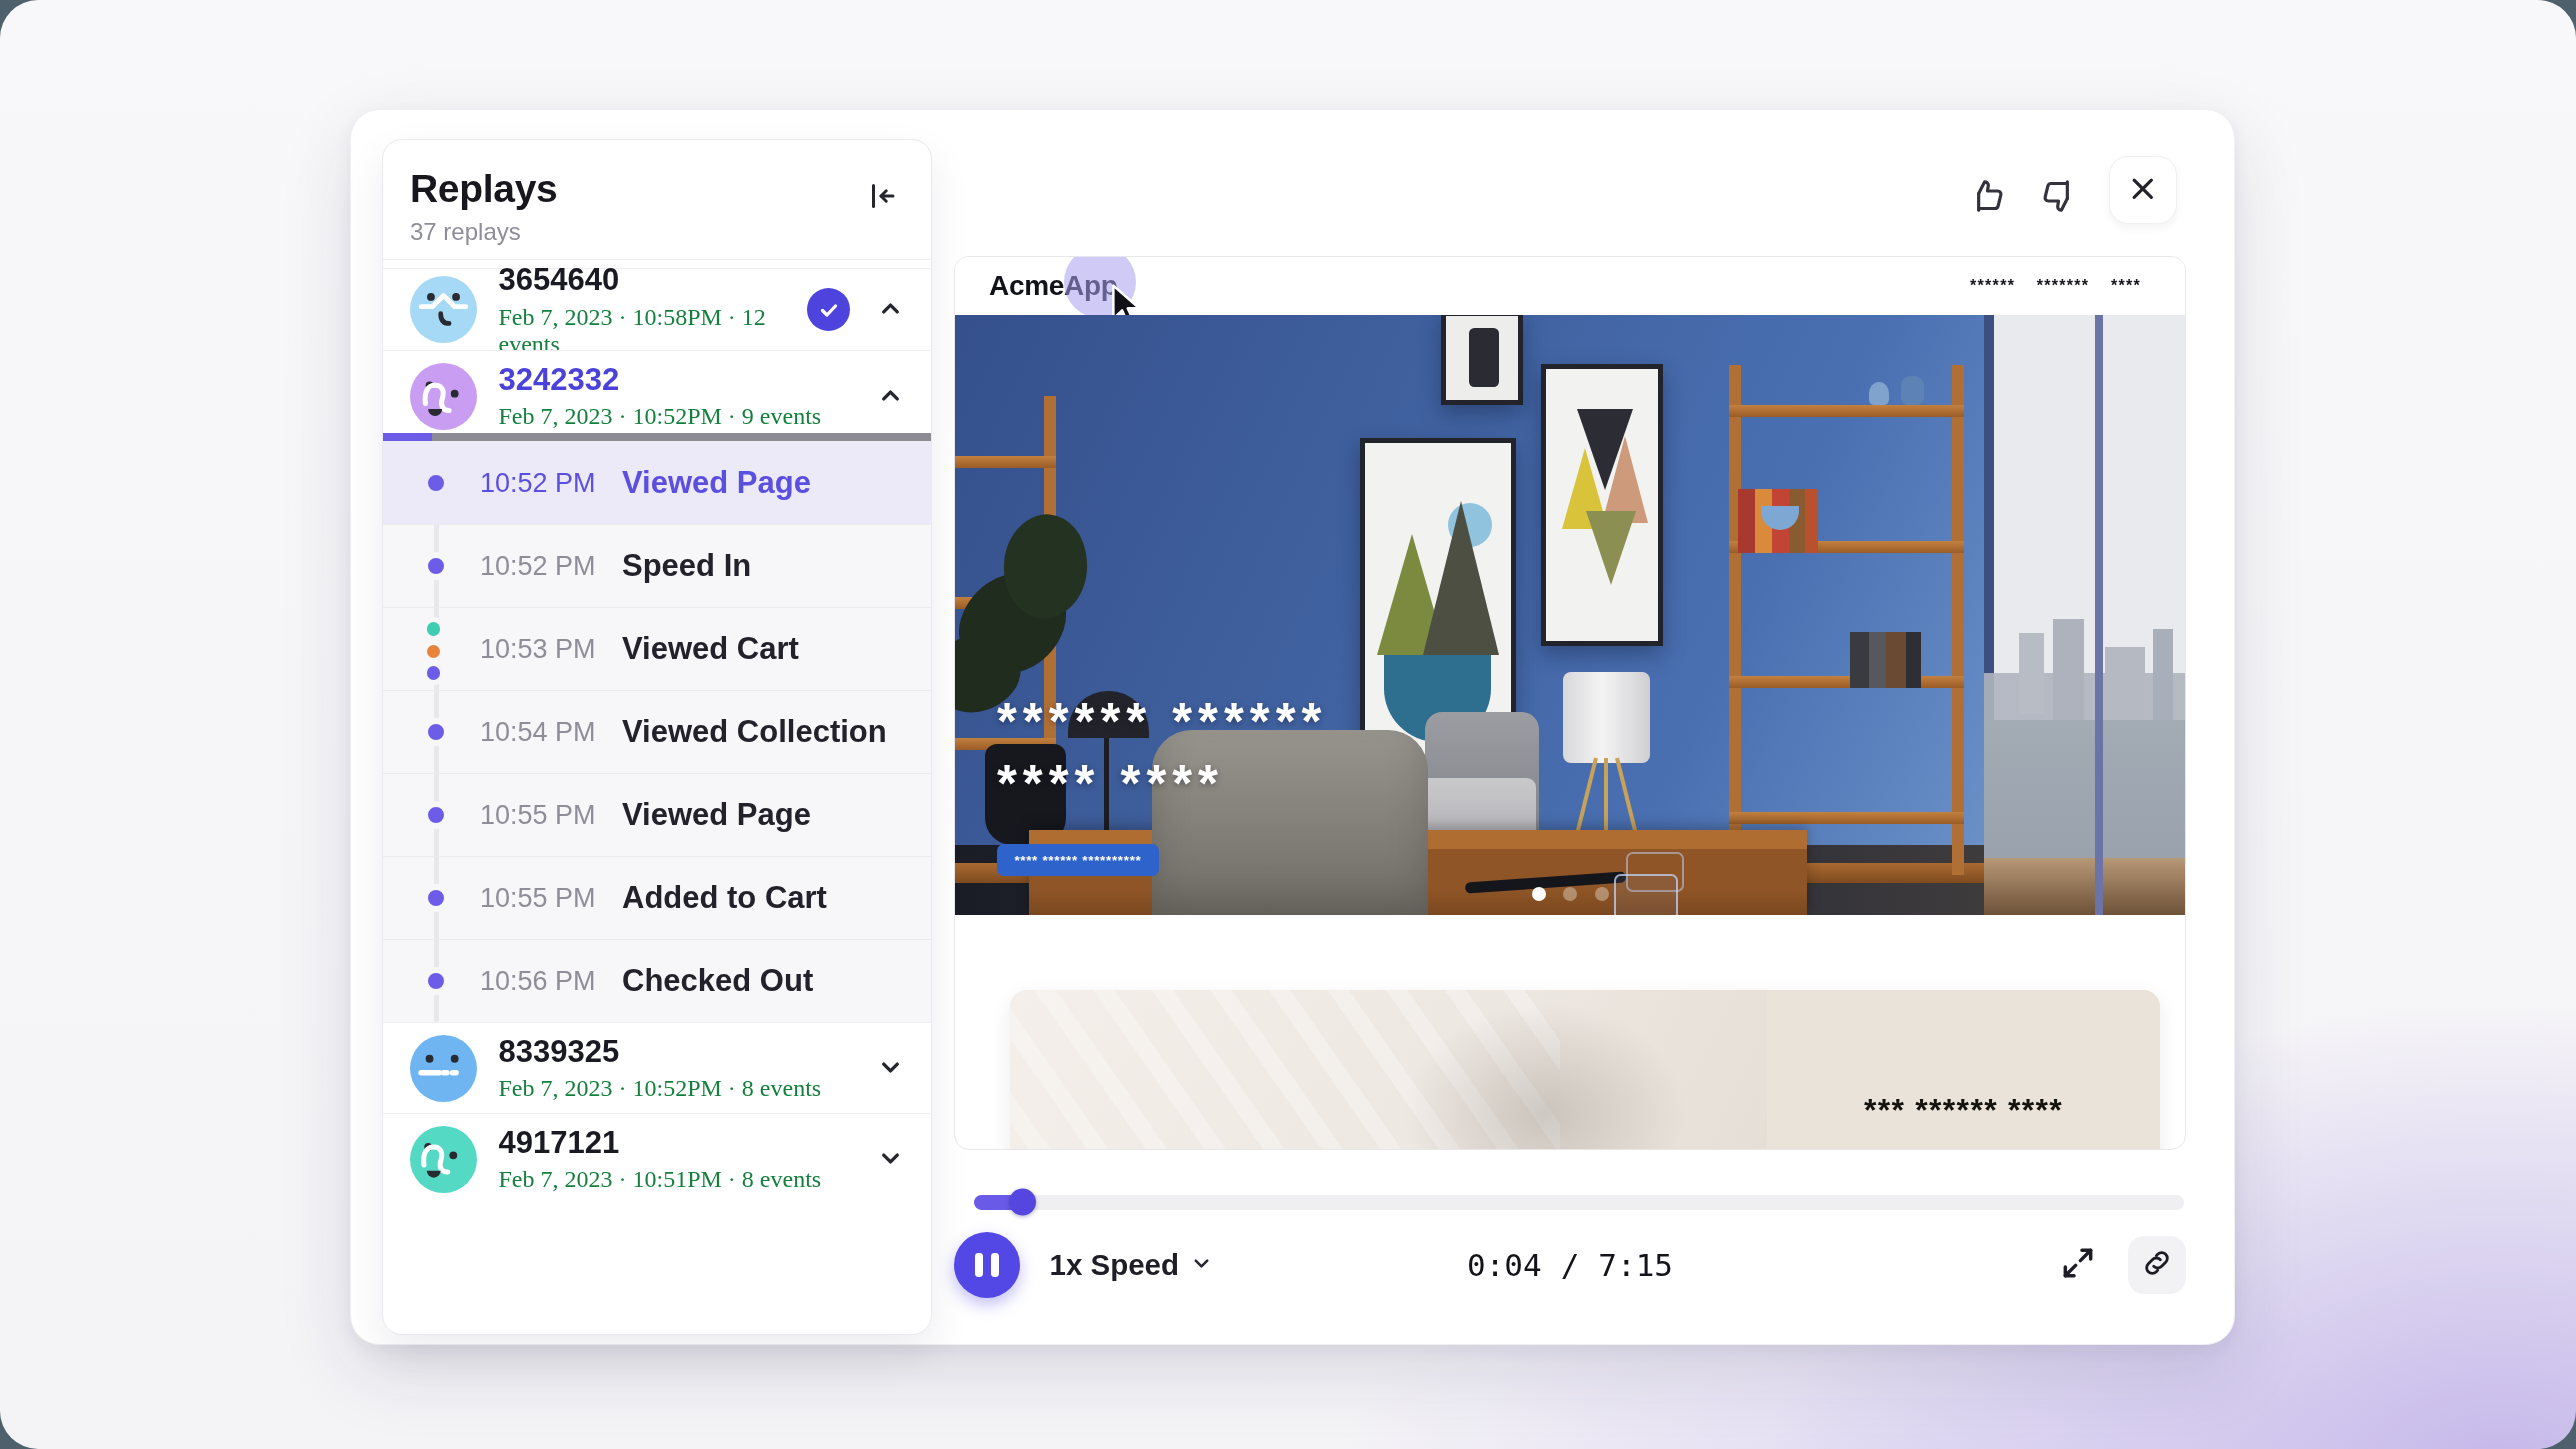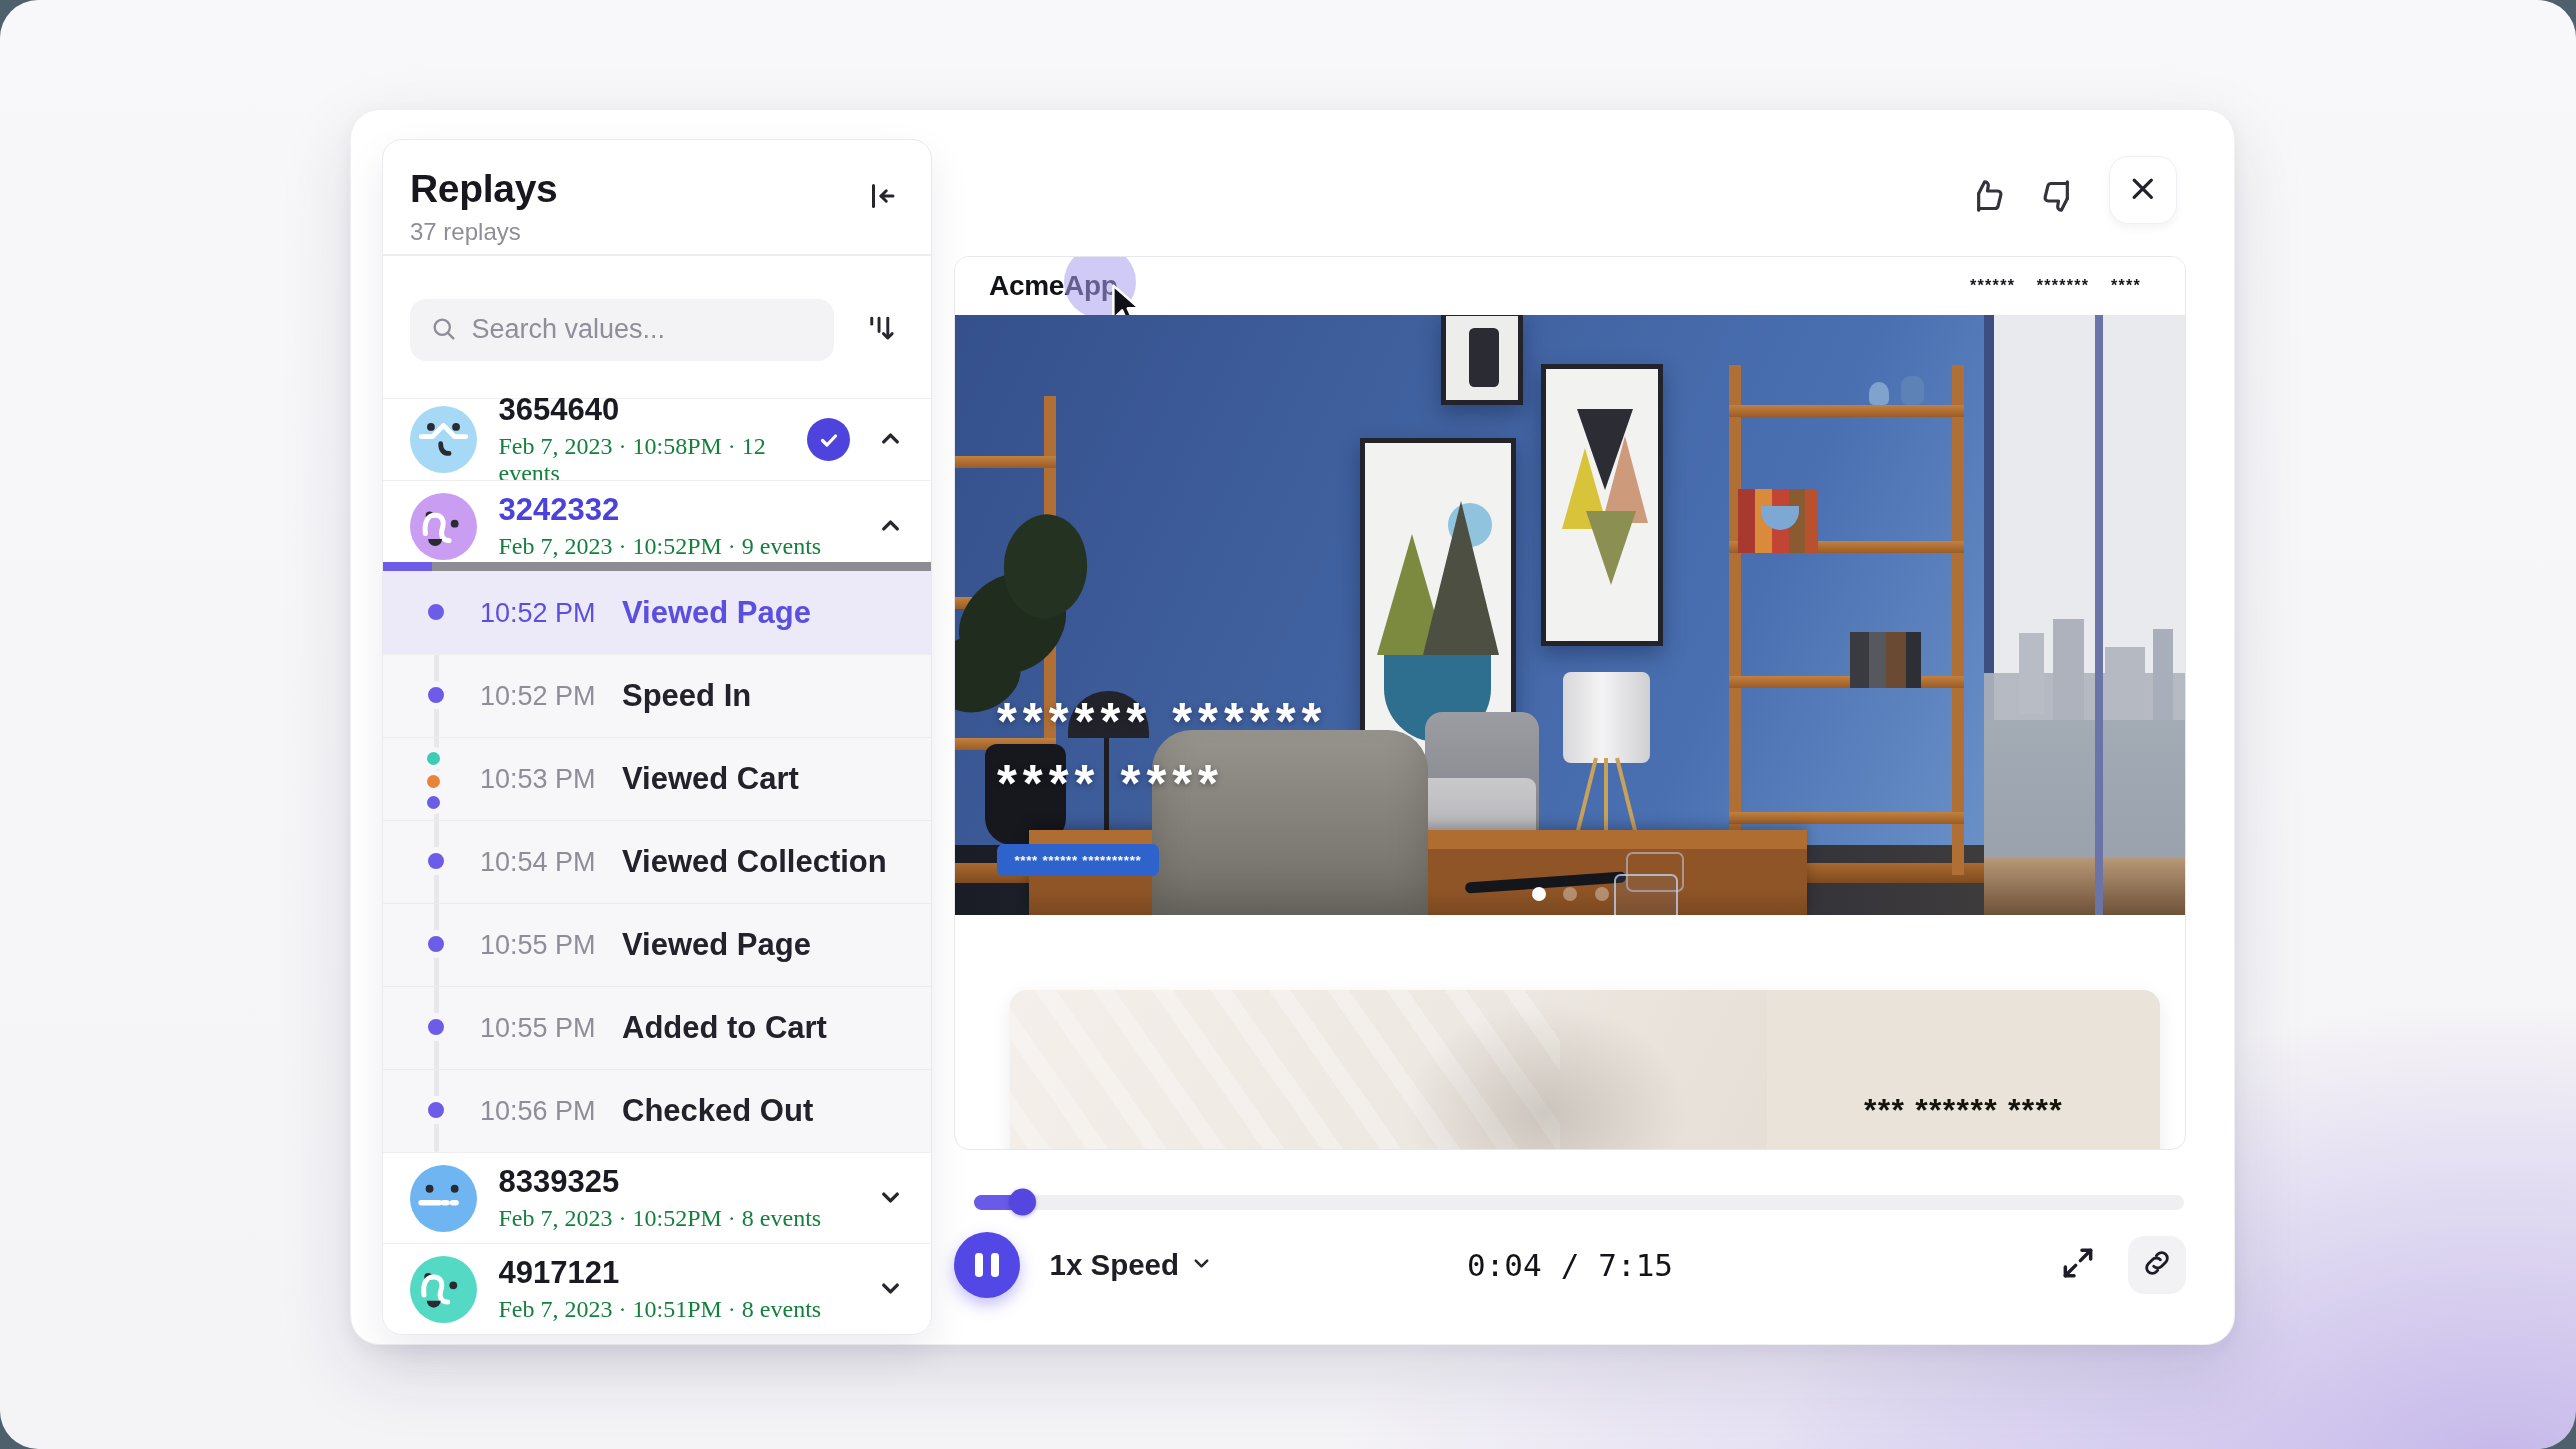--- a/index.html
+++ b/index.html
@@ -233,41 +233,20 @@
             <svg width="36" height="36" viewBox="0 0 24 24" fill="none" stroke="#26262E" stroke-width="2" stroke-linecap="round" stroke-linejoin="round">
                 <path d="M7 5v14"></path>
                 <path d="M20 12h-8"></path>
                 <path d="M15.5 8.5 12 12l3.5 3.5"></path>
               </svg>
           </span>
         </button>
       </div>
       <div class="sb-divider"></div>
 
-      <div class="sb-search">
-        <div class="search-box">
-          <span>
-            <svg width="28" height="28" viewBox="0 0 24 24" fill="none" stroke="#8F8D97" stroke-width="2" stroke-linecap="round">
-                <circle cx="10.5" cy="10.5" r="6.5"></circle>
-                <path d="M15.5 15.5 20 20"></path>
-              </svg>
-          </span>
-          <span class="search-placeholder">Search values...</span>
-        </div>
-        <button class="icon-btn sort-btn">
-          <span>
-            <svg width="35" height="35" viewBox="0 0 24 24" fill="none" stroke="#26262E" stroke-width="2" stroke-linecap="round" stroke-linejoin="round">
-                <path d="M6 5v4"></path>
-                <path d="M11 5v9"></path>
-                <path d="M17 5v13"></path>
-                <path d="M14 15.5 17 18.5 20 15.5"></path>
-              </svg>
-          </span>
-        </button>
-      </div>
 
       <div class="session-list">
 
         <div class="session first">
           <div class="avatar av-skyblue">
             <svg width="67" height="67" viewBox="0 0 48 48" fill="none">
                 <circle cx="15" cy="15" r="2.8" fill="#2A2A33"></circle>
                 <circle cx="33" cy="15" r="2.8" fill="#2A2A33"></circle>
                 <path d="M8 22h8l8-8 8 8h8" stroke="#fff" stroke-width="3.4" stroke-linecap="round" stroke-linejoin="round"></path>
                 <path d="M22 27c0 5 2.5 7 6 7" stroke="#2A2A33" stroke-width="3.4" stroke-linecap="round" fill="none"></path>

